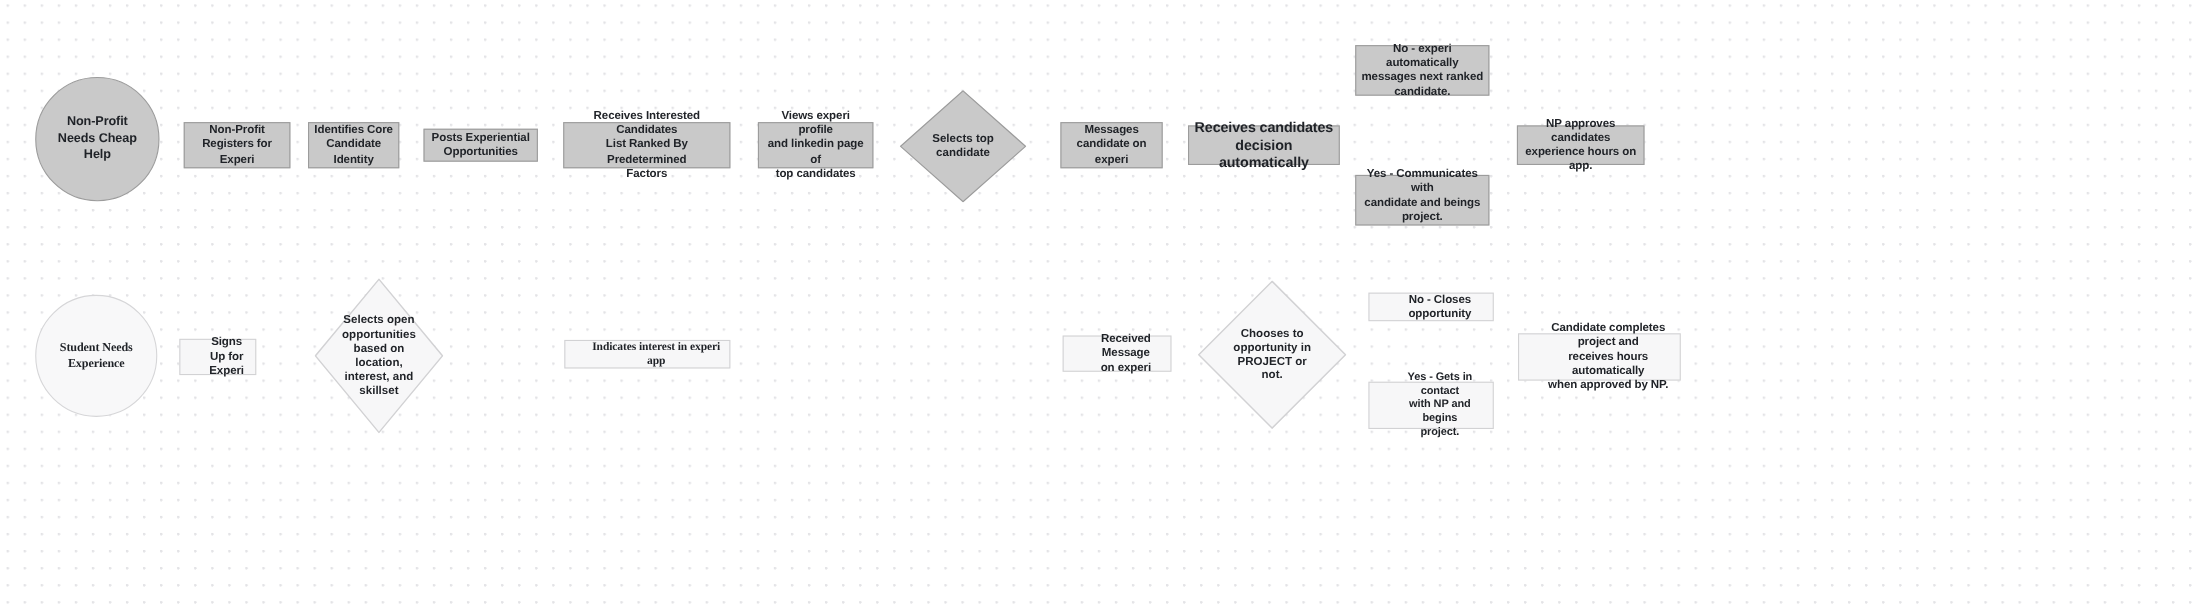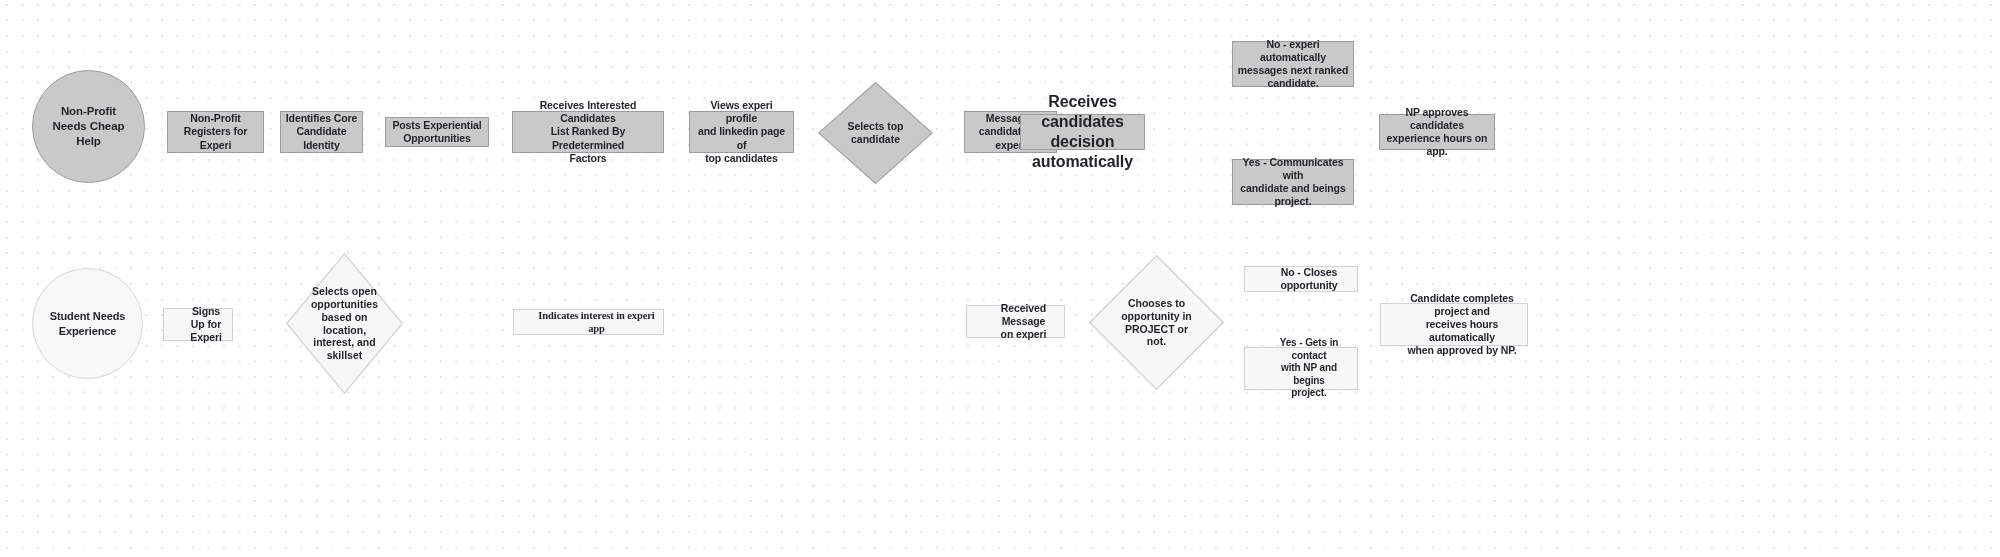--- a/index.html
+++ b/index.html
@@ -58,20 +58,21 @@
   
   .laneB.rect {
     background: #f7f7f8;
     border: 1px solid #d2d2d4;
     padding-left: 16px;
   }
   .laneB.circle {
     background: #f8f8f9;
     border: 1px solid #d6d6d8;
     border-radius: 50%;
+    font-family: Liberation Serif, serif;
   }
   .laneB.diamond-wrap { background: none; border: none; }
   .laneB .diamond-shape { fill: #f7f7f8; stroke: #d2d2d4; stroke-width: 1; }
 
   
   .diamond-wrap { position: absolute; }
   .diamond-wrap svg {
     position: absolute;
     left: 0; top: 0;
     width: 100%; height: 100%;
@@ -139,32 +140,32 @@
     <span class="label" style="font-size:10.5px;">Selects top
 candidate</span>
   </div>
 
   <div class="node laneA rect" style="left:964px; top:111px; width:93px; height:42px; font-size:10.5px; line-height:1.25;">
     <span class="label">Messages
 candidate on
 experi</span>
   </div>
 
-  <div class="node laneA rect" style="left:1020px; top:114px; width:125px; height:36px; font-size:16px; line-height:1.25;">
+  <div class="node laneA rect" style="left:1080px; top:114px; width:138px; height:36px; font-size:13px; line-height:1.25;">
     <span class="label">Receives candidates
 decision automatically</span>
   </div>
 
   <div class="node laneA rect" style="left:1232px; top:41px; width:122px; height:46px; font-size:10.5px; line-height:1.25;">
     <span class="label">No - experi automatically
 messages next ranked
 candidate.</span>
   </div>
 
-  <div class="node laneA rect" style="left:1232px; top:159px; width:122px; height:46px; font-size:10.5px; line-height:1.25;">
+  <div class="node laneA rect" style="left:1232px; top:159px; width:122px; height:46px; font-size:10.5px; line-height:1.25;align-items:flex-end;">
     <span class="label">Yes - Communicates with
 candidate and beings
 project.</span>
   </div>
 
   <div class="node laneA rect" style="left:1379px; top:114px; width:116px; height:36px; font-size:10.5px; line-height:1.25;">
     <span class="label">NP approves candidates
 experience hours on app.</span>
   </div>
 

